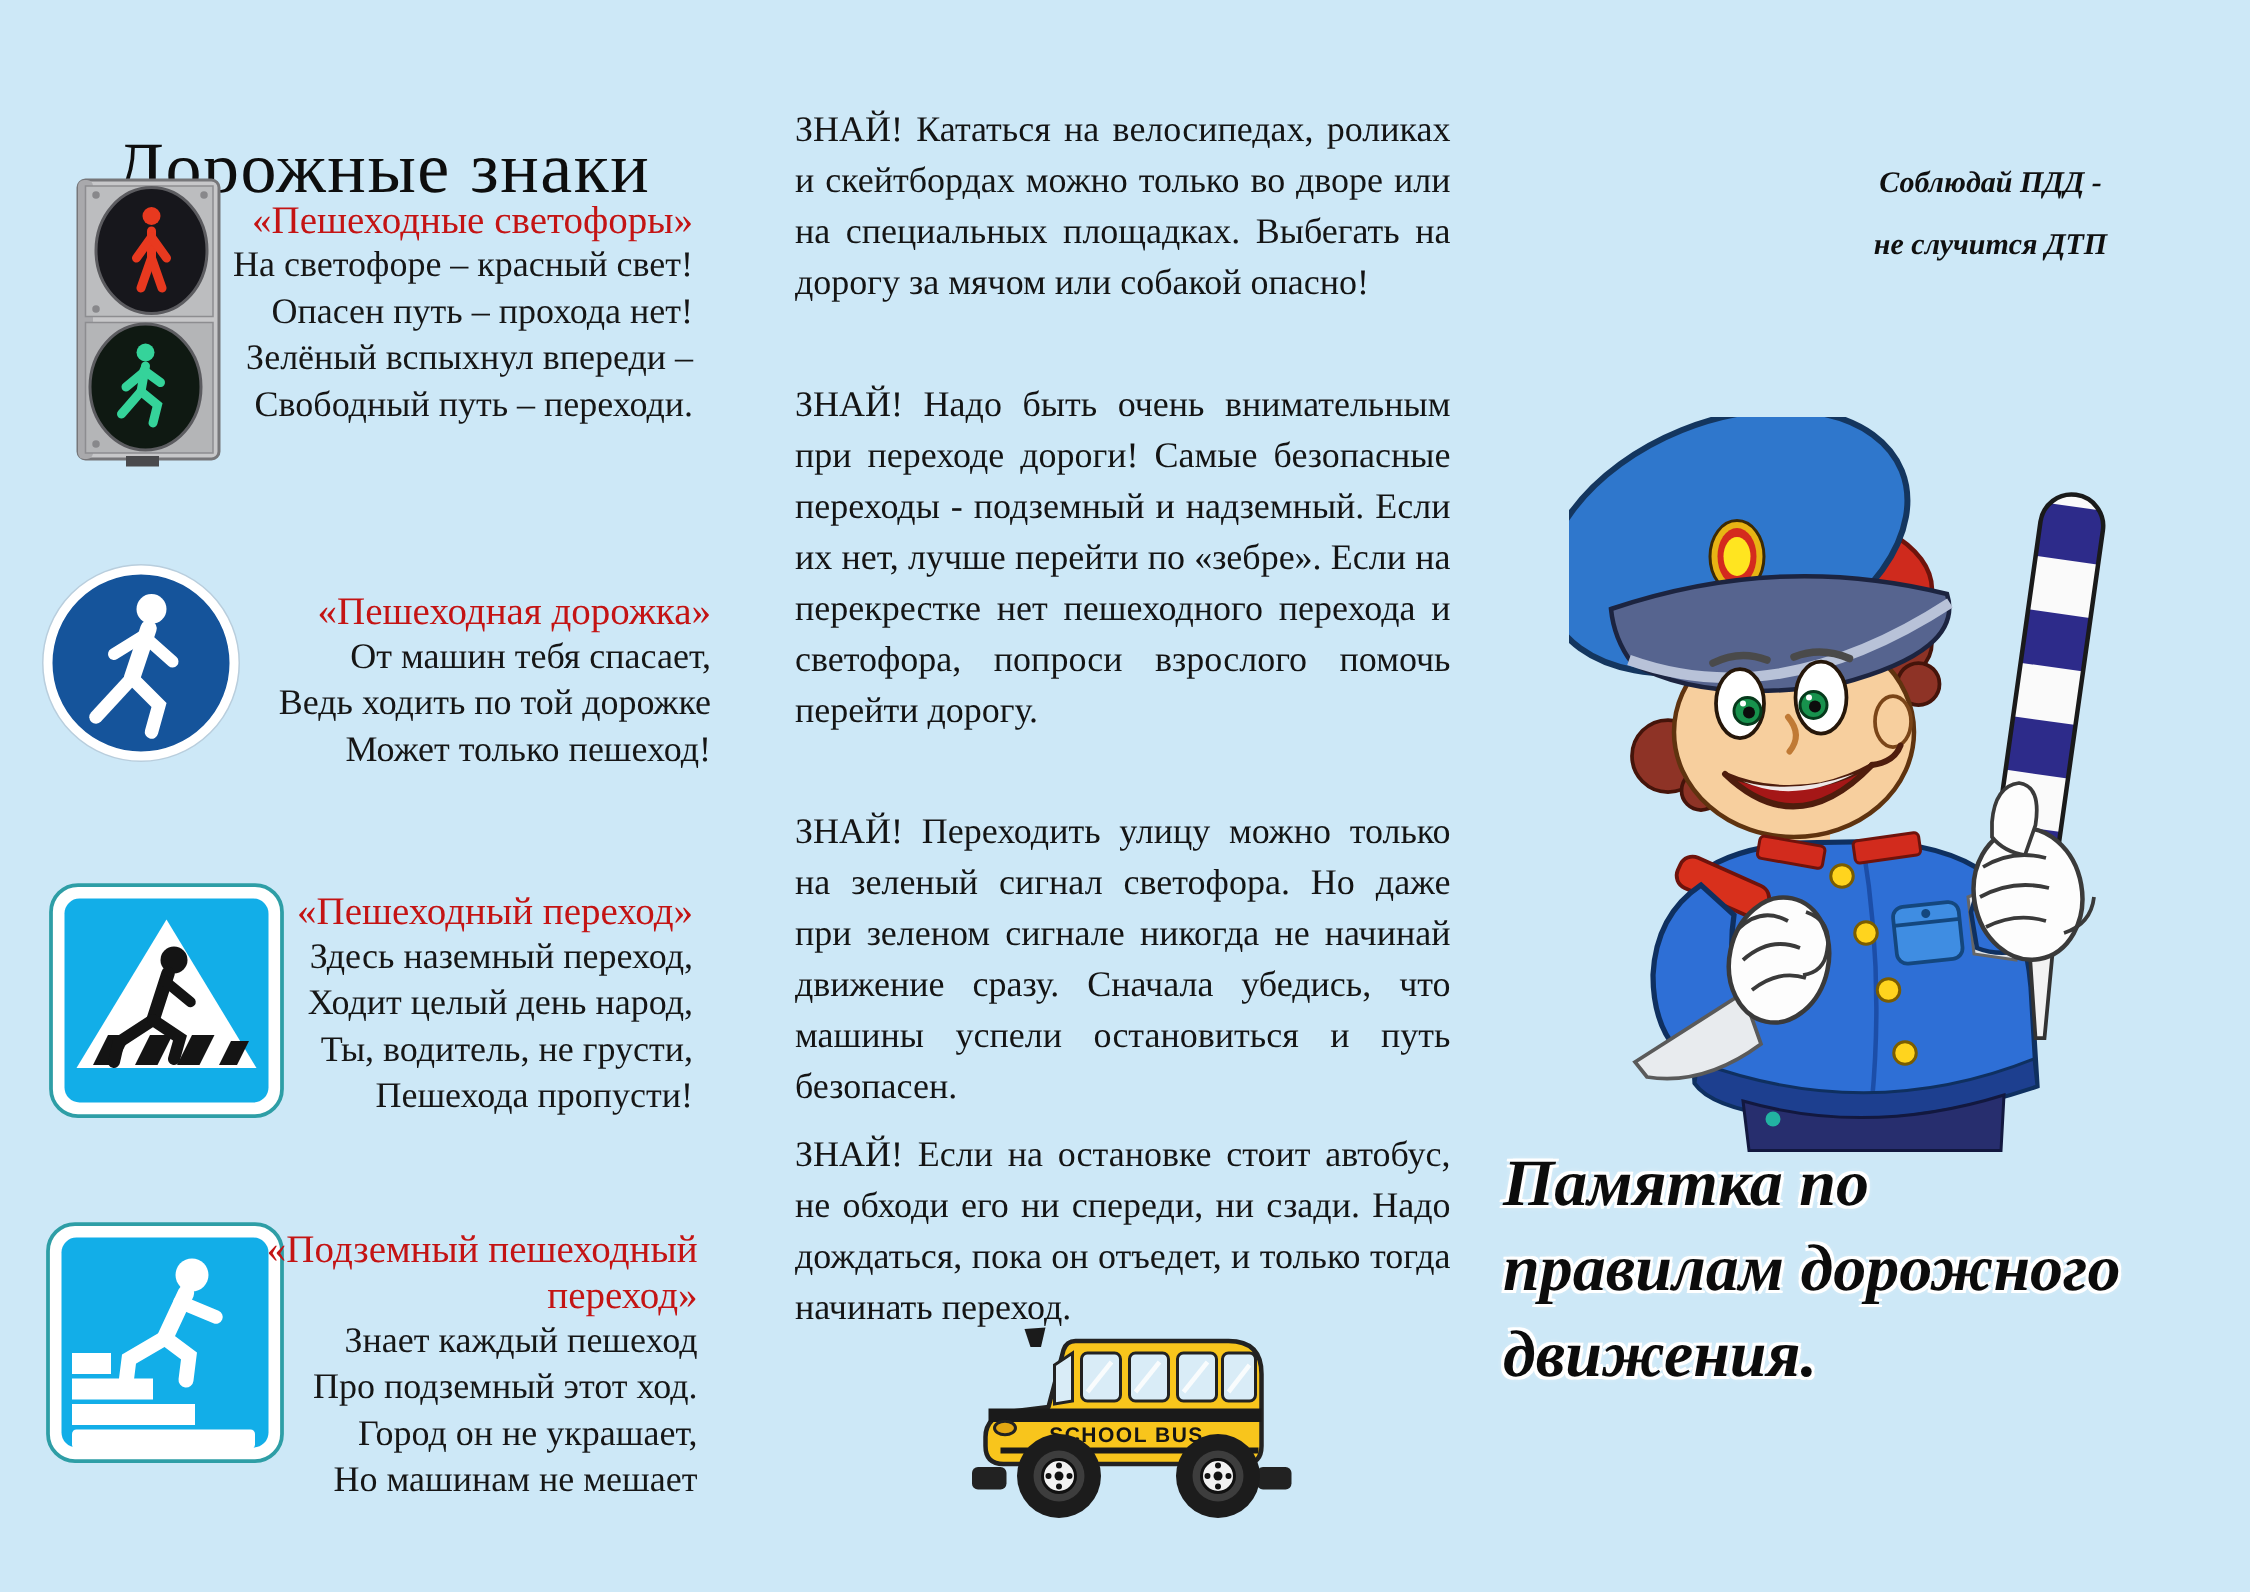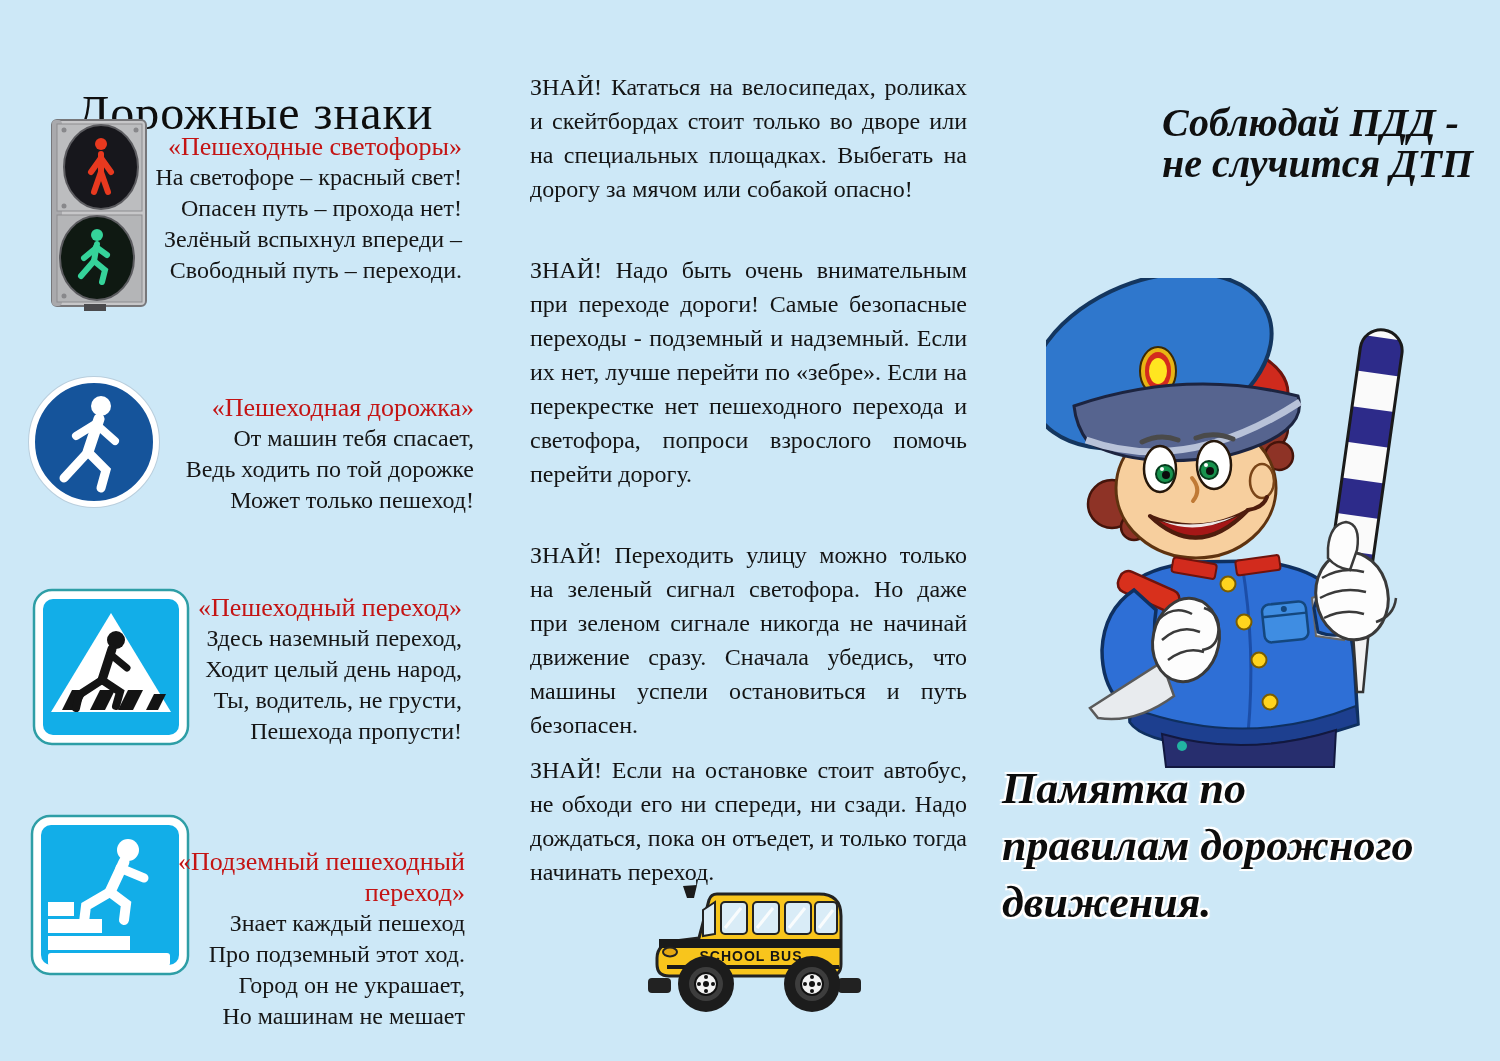--- a/index.html
+++ b/index.html
@@ -15,41 +15,41 @@
   .left-title{
     left:18px;top:40px;width:474px;text-align:center;
     font-size:48px;letter-spacing:1px;color:#0e0e0e;margin-top:45px;
   }
   .sign-text{text-align:right;}
   .sign-name{font-weight:normal;color:#c41414;font-size:26px;line-height:31px;}
   .poem-line{font-size:24px;line-height:31px;white-space:nowrap;}
   #sign1-text{left:140px;top:131px;width:322px;}
   #sign2-text{left:162px;top:392px;width:312px;}
   #sign3-text{left:150px;top:592px;width:312px;}
-  #sign4-text{left:165px;top:817px;width:300px;margin-top:29px;}
+  #sign4-text{left:165px;top:817px;width:300px;}
   #sign4-text .sign-name{white-space:normal;}
 
   #traffic-light-icon{left:44px;top:114px;}
   #circle-sign-icon{left:27px;top:375px;}
   #cross-sign-icon{left:32px;top:588px;}
   #under-sign-icon{left:30px;top:814px;}
 
   
   .know-para{
     position:absolute;left:530px;width:437px;
     text-align:justify;font-size:24px;line-height:34px;color:#141414;
   }
   .know-para .know{font-weight:normal;}
   #p1{top:46px}#p2{top:229px}#p3{top:514px}#p4{top:729px}
   #bus-icon{left:643px;top:880px;}
 
   
   #slogan{
-    left:1162px;top:102px;width:330px;
-    font-weight:bold;font-style:italic;font-size:40px;line-height:41px;color:#101010;
+    left:1162px;top:102px;width:330px;text-align:center;
+    font-weight:bold;font-style:italic;font-size:20px;line-height:41px;color:#101010;
   }
   #big-title{
     left:1002px;top:760px;width:466px;text-align:left;
     font-weight:bold;font-style:italic;font-size:44px;line-height:57px;color:#0c0c0c;
     text-shadow:-2px -2px 0 #ffffff,2px -2px 0 #ffffff,-2px 2px 0 #ffffff,2px 2px 0 #ffffff,0 0 5px #ffffff;
   }
   #policeman-icon{left:1046px;top:278px;}
 </style>
 </head>
 <body>
@@ -156,21 +156,21 @@
   </g>
 </svg>
 <div class="abs sign-text" id="sign4-text">
   <div class="sign-name">«Подземный пешеходный переход»</div>
   <div class="poem-line">Знает каждый пешеход</div>
   <div class="poem-line">Про подземный этот ход.</div>
   <div class="poem-line">Город он не украшает,</div>
   <div class="poem-line">Но машинам не мешает</div>
 </div>
 
-<p class="know-para" id="p1"><b class="know">ЗНАЙ!</b> <span>Кататься на велосипедах, роликах и скейтбордах стоит только во дворе или на специальных площадках. Выбегать на дорогу за мячом или собакой опасно!</span></p>
+<p class="know-para" id="p1"><b class="know">ЗНАЙ!</b> <span>Кататься на велосипедах, роликах и скейтбордах можно только во дворе или на специальных площадках. Выбегать на дорогу за мячом или собакой опасно!</span></p>
 <p class="know-para" id="p2"><b class="know">ЗНАЙ!</b> <span>Надо быть очень внимательным при переходе дороги! Самые безопасные переходы - подземный и надземный. Если их нет, лучше перейти по «зебре». Если на перекрестке нет пешеходного перехода и светофора, попроси взрослого помочь перейти дорогу.</span></p>
 <p class="know-para" id="p3"><b class="know">ЗНАЙ!</b> <span>Переходить улицу можно только на зеленый сигнал светофора. Но даже при зеленом сигнале никогда не начинай движение сразу. Сначала убедись, что машины успели остановиться и путь безопасен.</span></p>
 <p class="know-para" id="p4"><b class="know">ЗНАЙ!</b> <span>Если на остановке стоит автобус, не обходи его ни спереди, ни сзади. Надо дождаться, пока он отъедет, и только тогда начинать переход.</span></p>
 
 <svg class="abs" id="bus-icon" width="222" height="142" viewBox="0 0 222 142">
   <path d="M40 6 L54 5 L51 18 L44 18 Z" fill="#1b1b1b"></path>
   <path d="M74 14 L176 14 Q198 14 198 36 L198 84 Q198 96 186 96 L26 96 Q14 96 14 84 L14 78 Q14 64 32 61 L56 58 L66 20 Q68 14 74 14 Z" fill="#f8c51c" stroke="#222222" stroke-width="3" stroke-linejoin="round"></path>
   <path d="M60 30 L72 22 L72 54 L60 56 Z" fill="#d9ecf7" stroke="#222222" stroke-width="2"></path>
   <g>
     <rect x="78" y="22" width="26" height="32" rx="4" fill="#d9ecf7" stroke="#222222" stroke-width="2"></rect>

